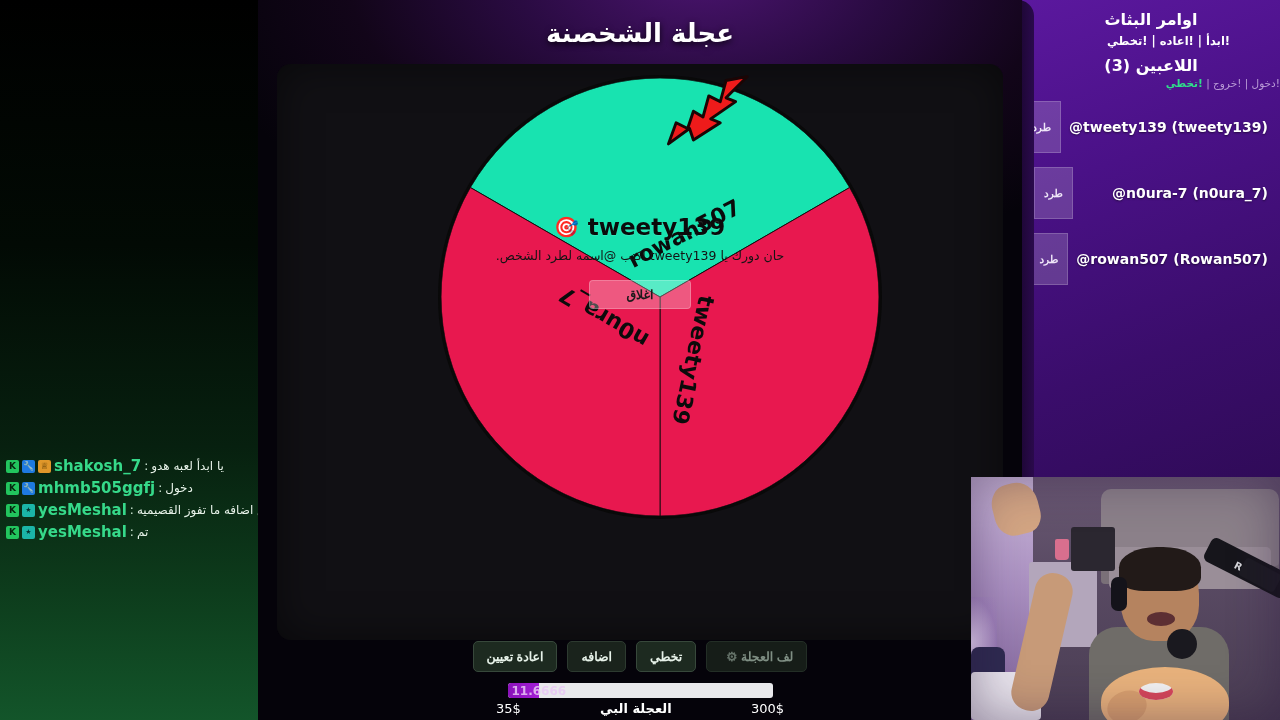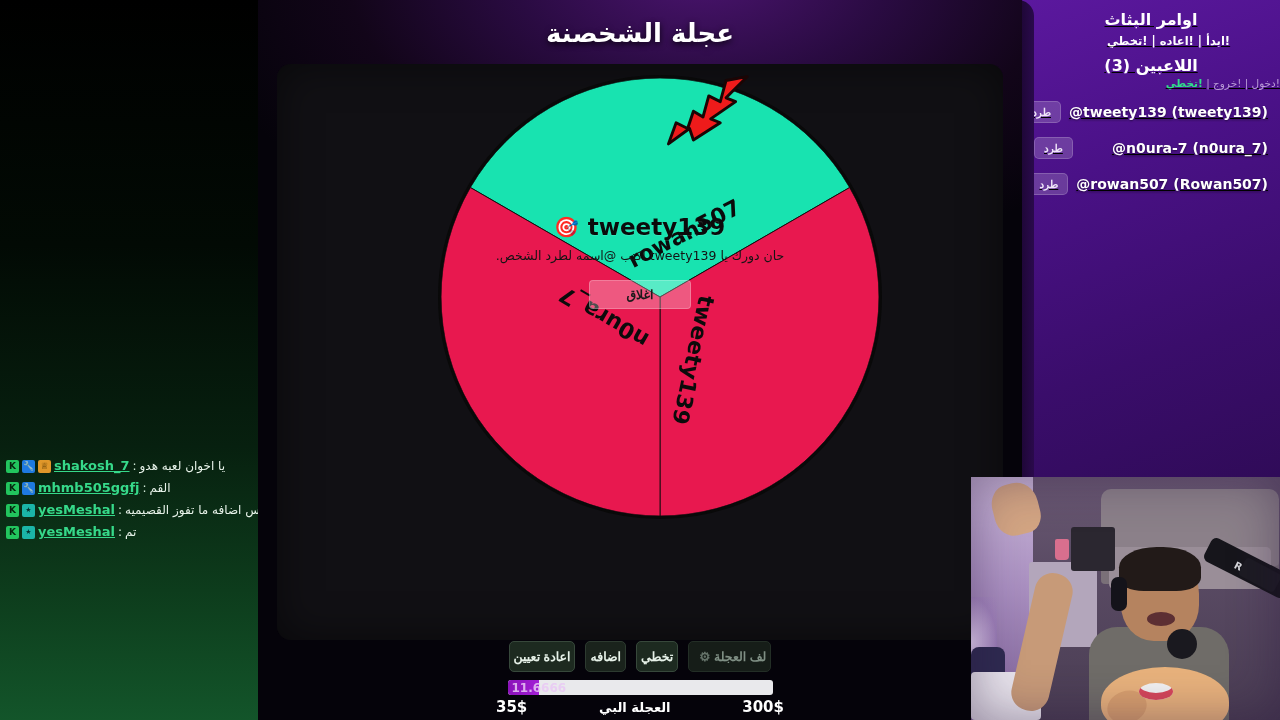--- a/index.html
+++ b/index.html
@@ -31,21 +31,21 @@
   }
   .badge {
     width: 13px; height: 13px; flex: 0 0 13px; border-radius: 2px;
     display: inline-flex; align-items: center; justify-content: center;
     font-size: 9px; font-weight: bold; color: #0b2b12; overflow: hidden;
   }
   .badge-kick { background: #22c55e; color: #07260f; font-family: "DejaVu Sans", sans-serif; }
   .badge-mod  { background: #1e7ae0; color: #ffffff; }
   .badge-vip  { background: #e0972a; color: #5a3a00; }
   .badge-sub  { background: #1bb5a8; color: #04332f; font-size: 7px; }
-  .chat-user { color: #36d98a; font-weight: bold; font-size: 13px; text-decoration: underline; }
+  .chat-user { color: #36d98a; font-weight: bold; font-size: 15px; }
   .chat-colon { color: #cfe8d6; }
   .chat-text { color: #e8f3ea; direction: rtl; font-size: 12px; }
   .cursor-arrow {
     position: absolute; left: 497px; top: 432px; width: 0; height: 0;
     pointer-events: none;
   }
 
   
   #stage {
     position: absolute; left: 258px; top: 0; width: 764px; height: 720px;
@@ -110,21 +110,21 @@
   }
 
   
   #toolbar {
     position: absolute; left: 0; bottom: 48px; width: 764px;
     display: flex; justify-content: center; align-items: center; gap: 10px;
   }
   .tool-btn {
     background: #1a231c; border: 1px solid #2d3a30; border-radius: 5px;
     color: #e7f2e9; font-size: 12.5px; font-weight: bold;
-    padding: 7px 4px; direction: rtl; cursor: pointer; white-space: nowrap;
+    padding: 7px 13px; direction: rtl; cursor: pointer; white-space: nowrap;
   }
   .tool-btn.primary { background: #1d2a20; border-color: #37483b; }
   .tool-btn.muted { color: #7f8f84; background: #161d18; border-color: #232e26; }
   .tool-btn .gear { margin-left: 6px; opacity: .75; }
 
   #progress-block {
     position: absolute; left: 0; bottom: 4px; width: 764px;
     display: flex; flex-direction: column; align-items: center; gap: 3px;
   }
   #progress-track {
@@ -137,29 +137,28 @@
     display: flex; align-items: center; padding-left: 4px;
   }
   #progress-fill-label {
     color: #e9c8f5; font-size: 12px; font-weight: bold;
     white-space: nowrap; opacity: .85;
   }
   #progress-legend {
     display: flex; align-items: center; justify-content: space-between;
     width: 288px; direction: rtl;
   }
-  .prog-val { color: #ffffff; font-size: 15px; font-weight: bold; }
+  .prog-val { color: #ffffff; font-size: 13px; font-weight: normal; }
   #progress-label { color: #ffffff; font-size: 13px; font-weight: bold; direction: rtl; }
 
   
   #right-panel {
     position: absolute; left: 1022px; top: 0; width: 258px; height: 555px;
     background: linear-gradient(160deg, #5b189e 0%, #4a1187 30%, #3a0d6b 62%, #2b0a50 100%);
     overflow: hidden;
-    text-decoration: underline;
   }
   #right-panel::before {
     content: ""; position: absolute; left: -14px; top: 0; width: 26px; height: 720px;
     background: linear-gradient(90deg, #120320 0%, #2a0a4c 100%);
     border-radius: 0 16px 16px 0;
   }
   #rp-title {
     margin-top: 10px; text-align: center; color: #ffffff;
     font-size: 16px; font-weight: bold; direction: rtl;
   }
@@ -176,22 +175,22 @@
     direction: rtl; color: #b99bd6;
   }
   #rp-subcommands .hl { color: #2fe08a; font-weight: bold; }
   #player-list { margin-top: 12px; display: flex; flex-direction: column; gap: 14px; }
   .player-row {
     display: flex; align-items: center; justify-content: flex-start;
     gap: 8px; padding: 0 12px; direction: rtl;
   }
   .kick-btn {
     background: rgba(255,255,255,0.18); border: 1px solid rgba(255,255,255,0.18);
-    border-radius: 5px; color: #efe6f8; font-size: 10.5px; font-weight: bold;
-    padding: 4px 9px; cursor: pointer; direction: rtl; flex: 0 0 auto;
+    border-radius: 0; color: #efe6f8; font-size: 10.5px; font-weight: bold;
+    padding: 19px 9px; cursor: pointer; direction: rtl; flex: 0 0 auto;
   }
   .player-name {
     color: #ffffff; font-size: 14px; font-weight: bold;
     text-shadow: 0 1px 2px rgba(0,0,0,0.5); white-space: nowrap;
     flex: 1 1 auto; text-align: right;
   }
 
   
   #webcam {
     position: absolute; left: 971px; top: 477px; width: 309px; height: 243px;
@@ -257,29 +256,29 @@
   <div id="chat-panel">
 
     <div id="chat-messages">
 
       <div class="chat-row">
         <span class="badge badge-kick">K</span>
         <span class="badge badge-mod">🔧</span>
         <span class="badge badge-vip">♕</span>
         <span class="chat-user">shakosh_7</span>
         <span class="chat-colon">:</span>
-        <span class="chat-text">يا اخوان لعبه هدو</span>
+        <span class="chat-text">يا ابدأ لعبه هدو</span>
       </div>
 
       <div class="chat-row">
         <span class="badge badge-kick">K</span>
         <span class="badge badge-mod">🔧</span>
         <span class="chat-user">mhmb505ggfj</span>
         <span class="chat-colon">:</span>
-        <span class="chat-text">القم</span>
+        <span class="chat-text">دخول</span>
       </div>
 
       <div class="chat-row">
         <span class="badge badge-kick">K</span>
         <span class="badge badge-sub">★</span>
         <span class="chat-user">yesMeshal</span>
         <span class="chat-colon">:</span>
         <span class="chat-text">بس اضافه ما تفوز القصيميه</span>
       </div>
 

